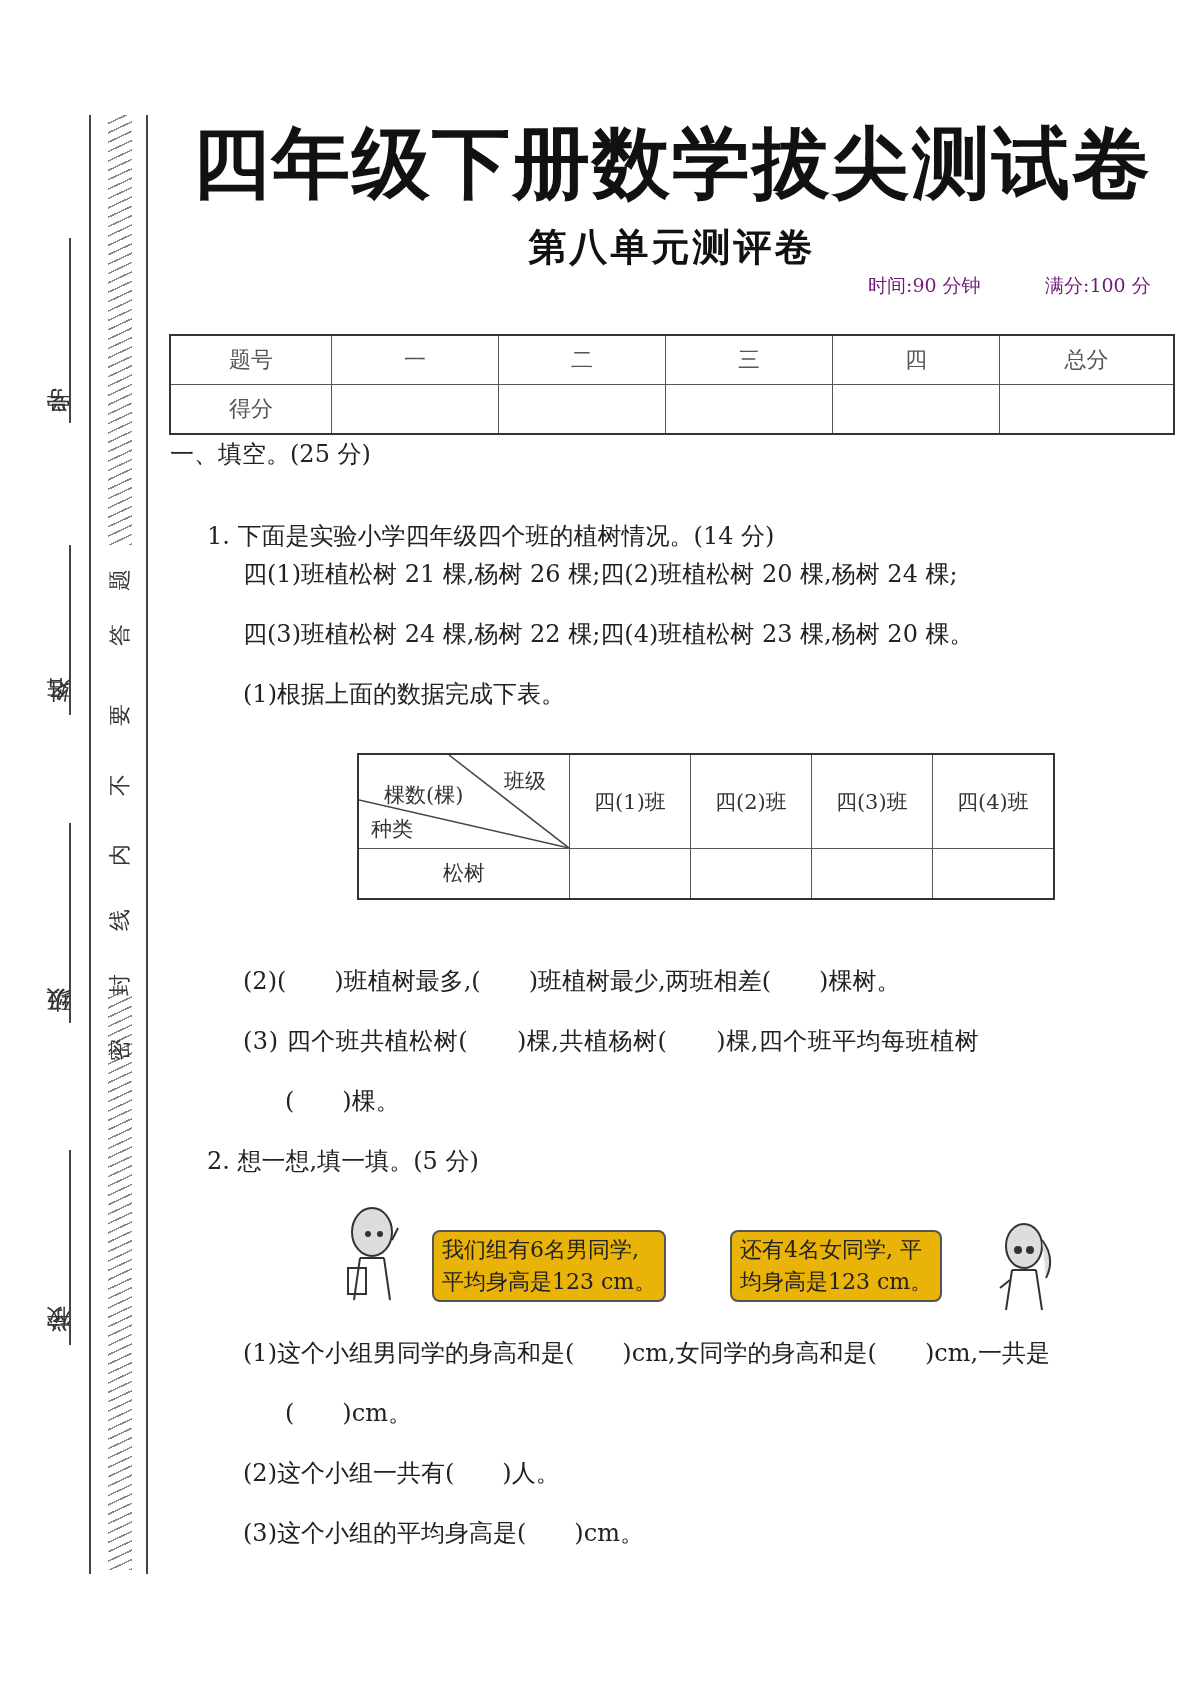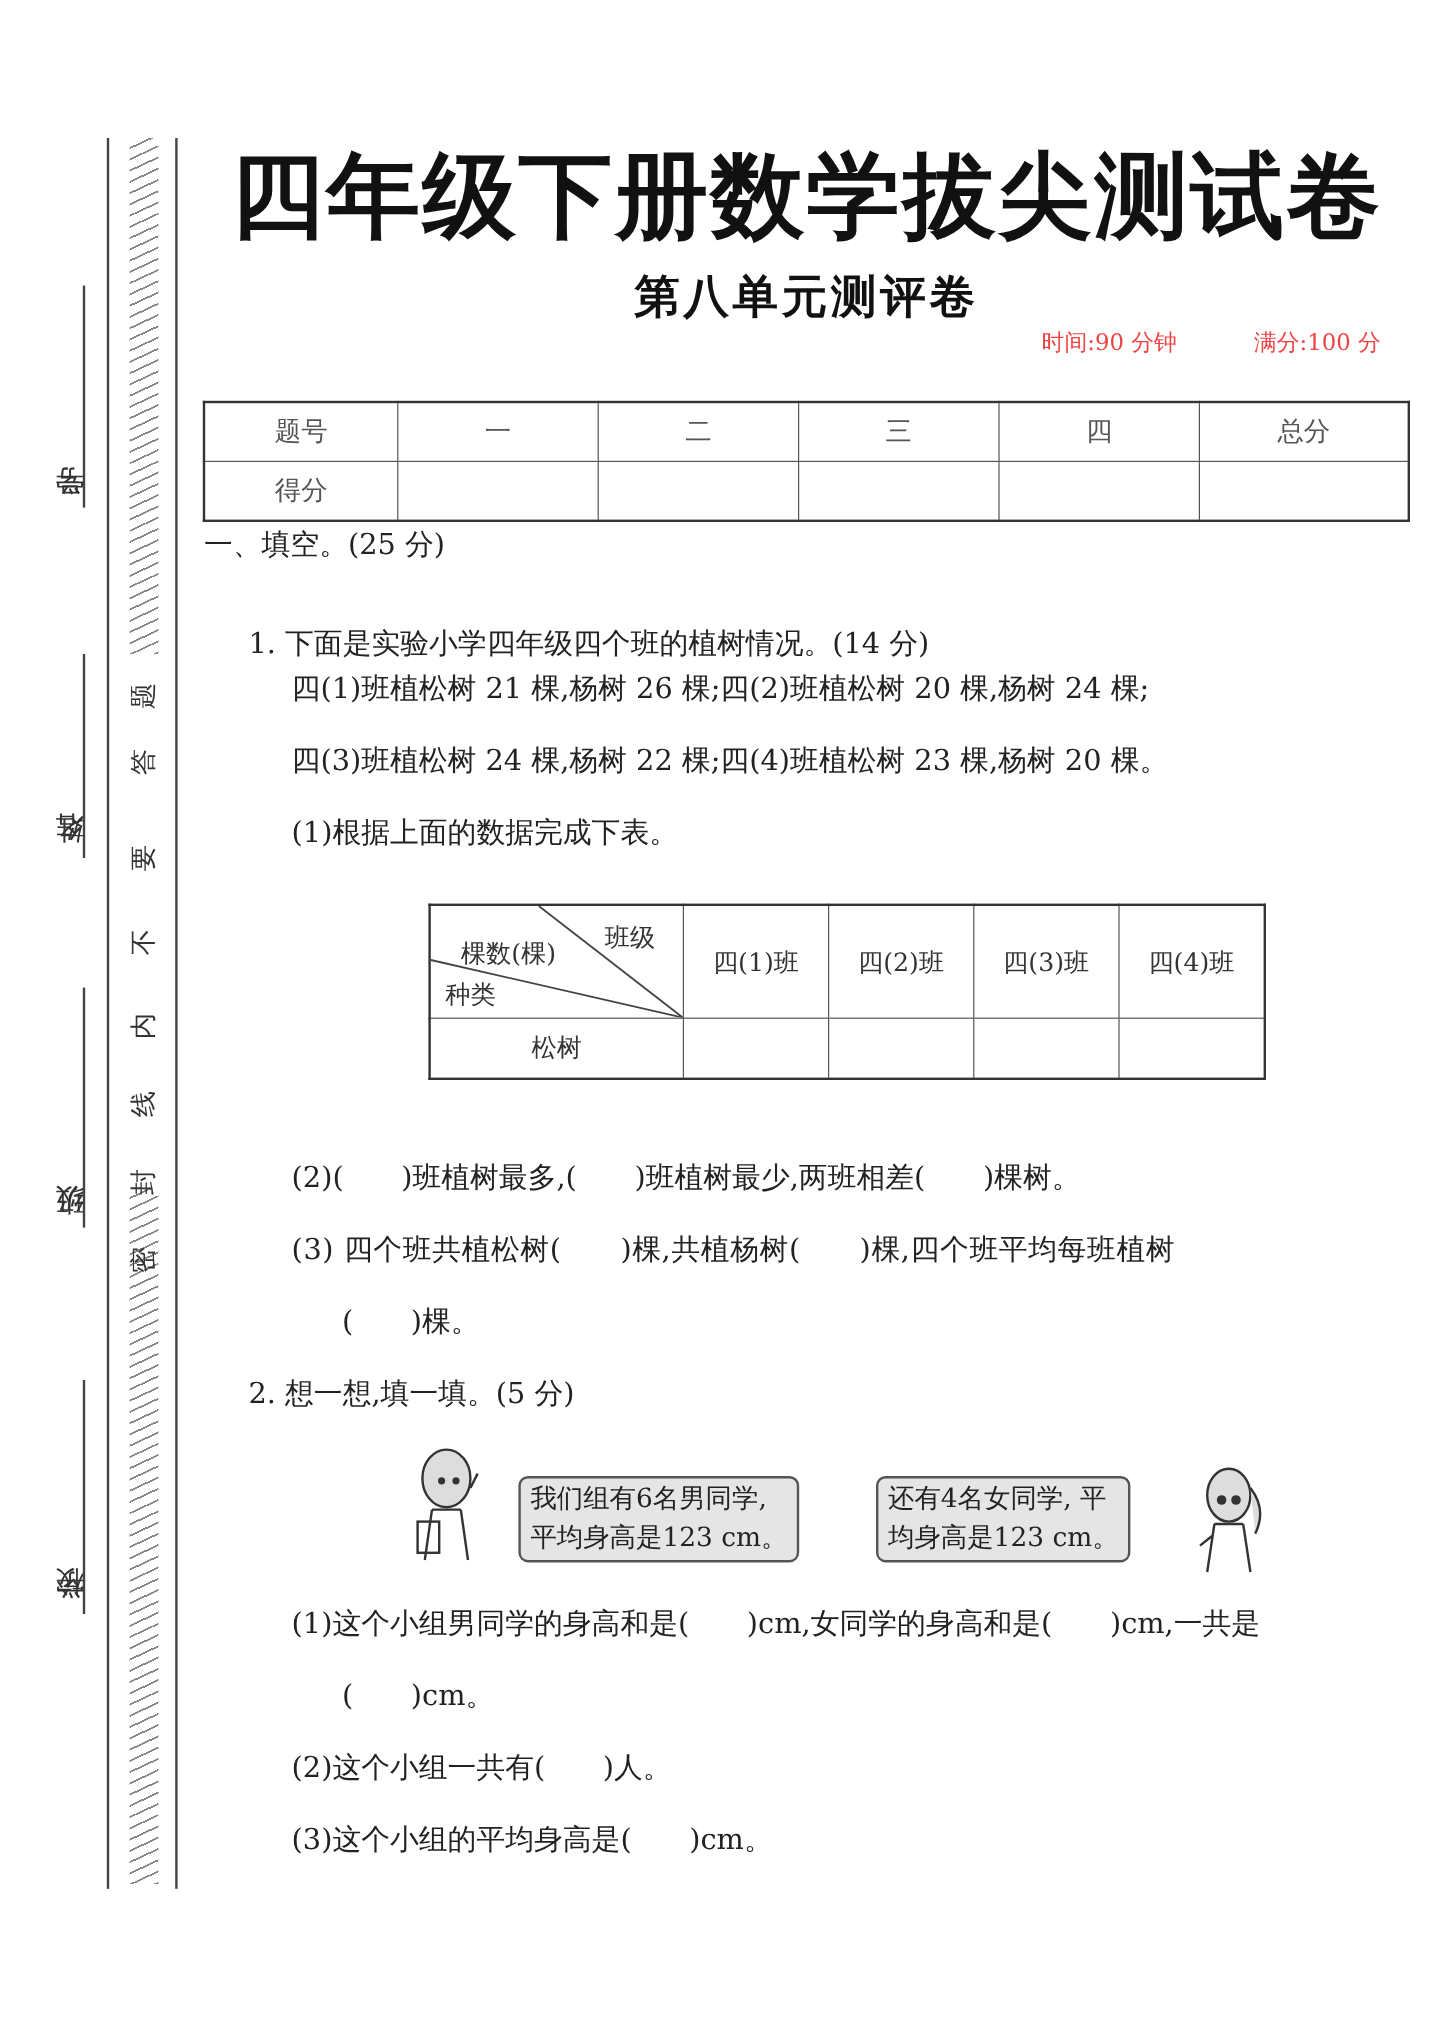--- a/index.html
+++ b/index.html
@@ -14,37 +14,37 @@
   .vlabel { position:absolute; writing-mode:vertical-rl; transform:rotate(180deg);
             font-family:"DejaVu Sans","Liberation Sans",sans-serif; font-size:24px; color:#333; letter-spacing:2px; }
   .vfill { position:absolute; left:69px; width:2px; background:#444; }
   .seal-char { position:absolute; left:108px; width:24px; text-align:center;
                font-family:"DejaVu Sans","Liberation Sans",sans-serif; font-size:22px; color:#333;
                transform:rotate(-90deg); }
 
   .title { left:169px; width:1006px; top:112px; text-align:center; font-size:78px; font-weight:bold;
            font-family:"DejaVu Serif","Liberation Serif",serif; letter-spacing:2px; color:#111; }
   .subtitle { left:169px; width:1006px; top:222px; text-align:center; font-size:38px; font-weight:bold; color:#111; letter-spacing:3px;}
-  .meta { top:273px; font-size:19px; color:#ef4444; }
+  .meta { top:273px; font-size:19px; color:#701a75; }
 
   table { border-collapse:collapse;margin-top:16px; }
   .score-table { position:absolute; left:169px; top:318px; width:1006px; height:98px; border:2.5px solid #333; }
   .score-table td { border:1.5px solid #555; text-align:center; font-size:22px; color:#555;
                     font-family:"DejaVu Sans","Liberation Sans",sans-serif; height:46px; }
 
   .text { font-size:24px; color:#222; white-space:nowrap; }
   .sec { font-weight:normal; }
 
   .tree-table { position:absolute; left:357px; top:737px; width:698px; border:2.5px solid #333; }
   .tree-table td { border:1.5px solid #555; text-align:center; font-size:21px; color:#333; }
   .diag-cell { position:relative; width:210px; height:93px; padding:0; }
   .diag-cell svg { position:absolute; left:0; top:0; }
   .diag-cell span { position:absolute; font-size:21px; }
 
-  .bubble { position:absolute; border:2px solid #555; border-radius:8px; background:#e5e5e5;
+  .bubble { position:absolute; border:2px solid #555; border-radius:8px; background:#eab308;
             font-size:22px; line-height:32px; padding:2px 8px; color:#222; }
   .figure { position:absolute; }
   .page-no { left:0; width:1102px; top:1688px; text-align:center; font-size:26px; color:#222; }
 </style>
 </head>
 <body>
 
 <div class="bind-line" style="left:89px;"></div>
 <div class="bind-line" style="left:146px;"></div>
 <div class="hatch" style="top:115px;height:430px;"></div>

